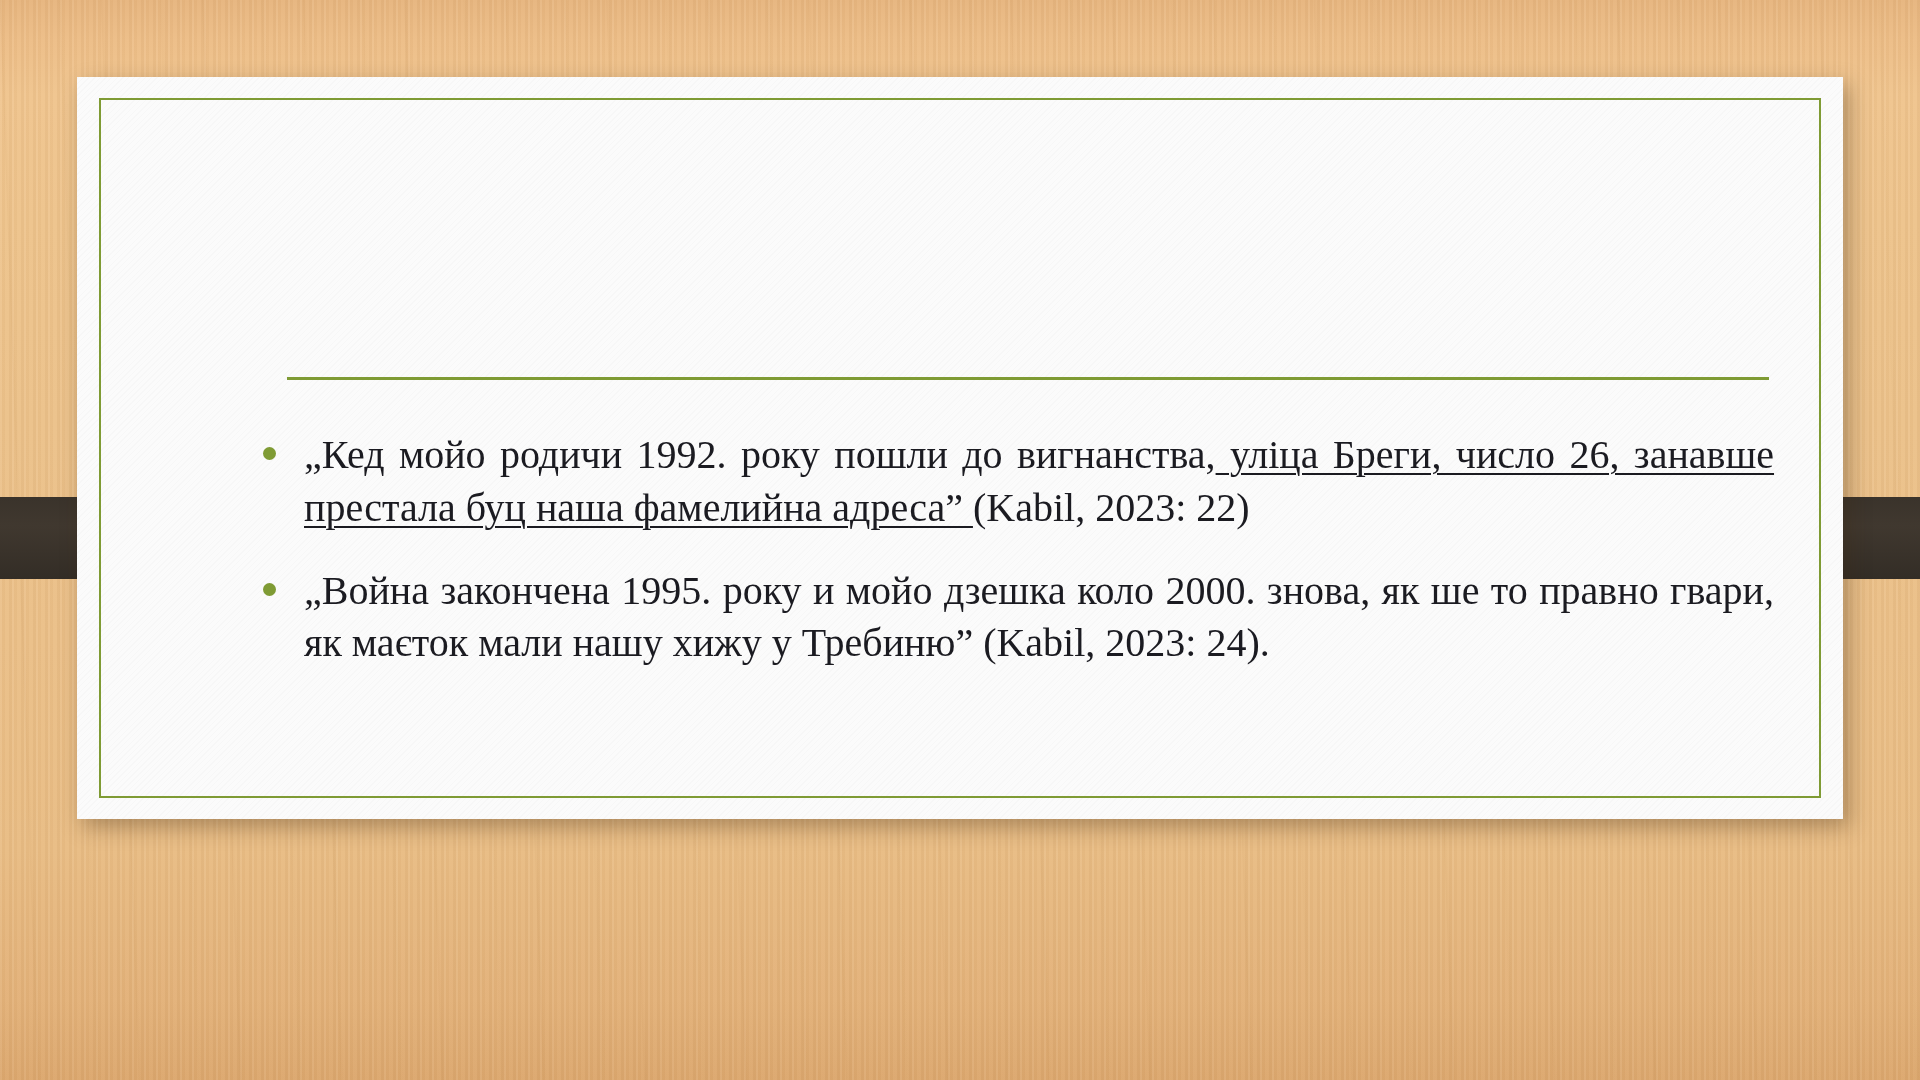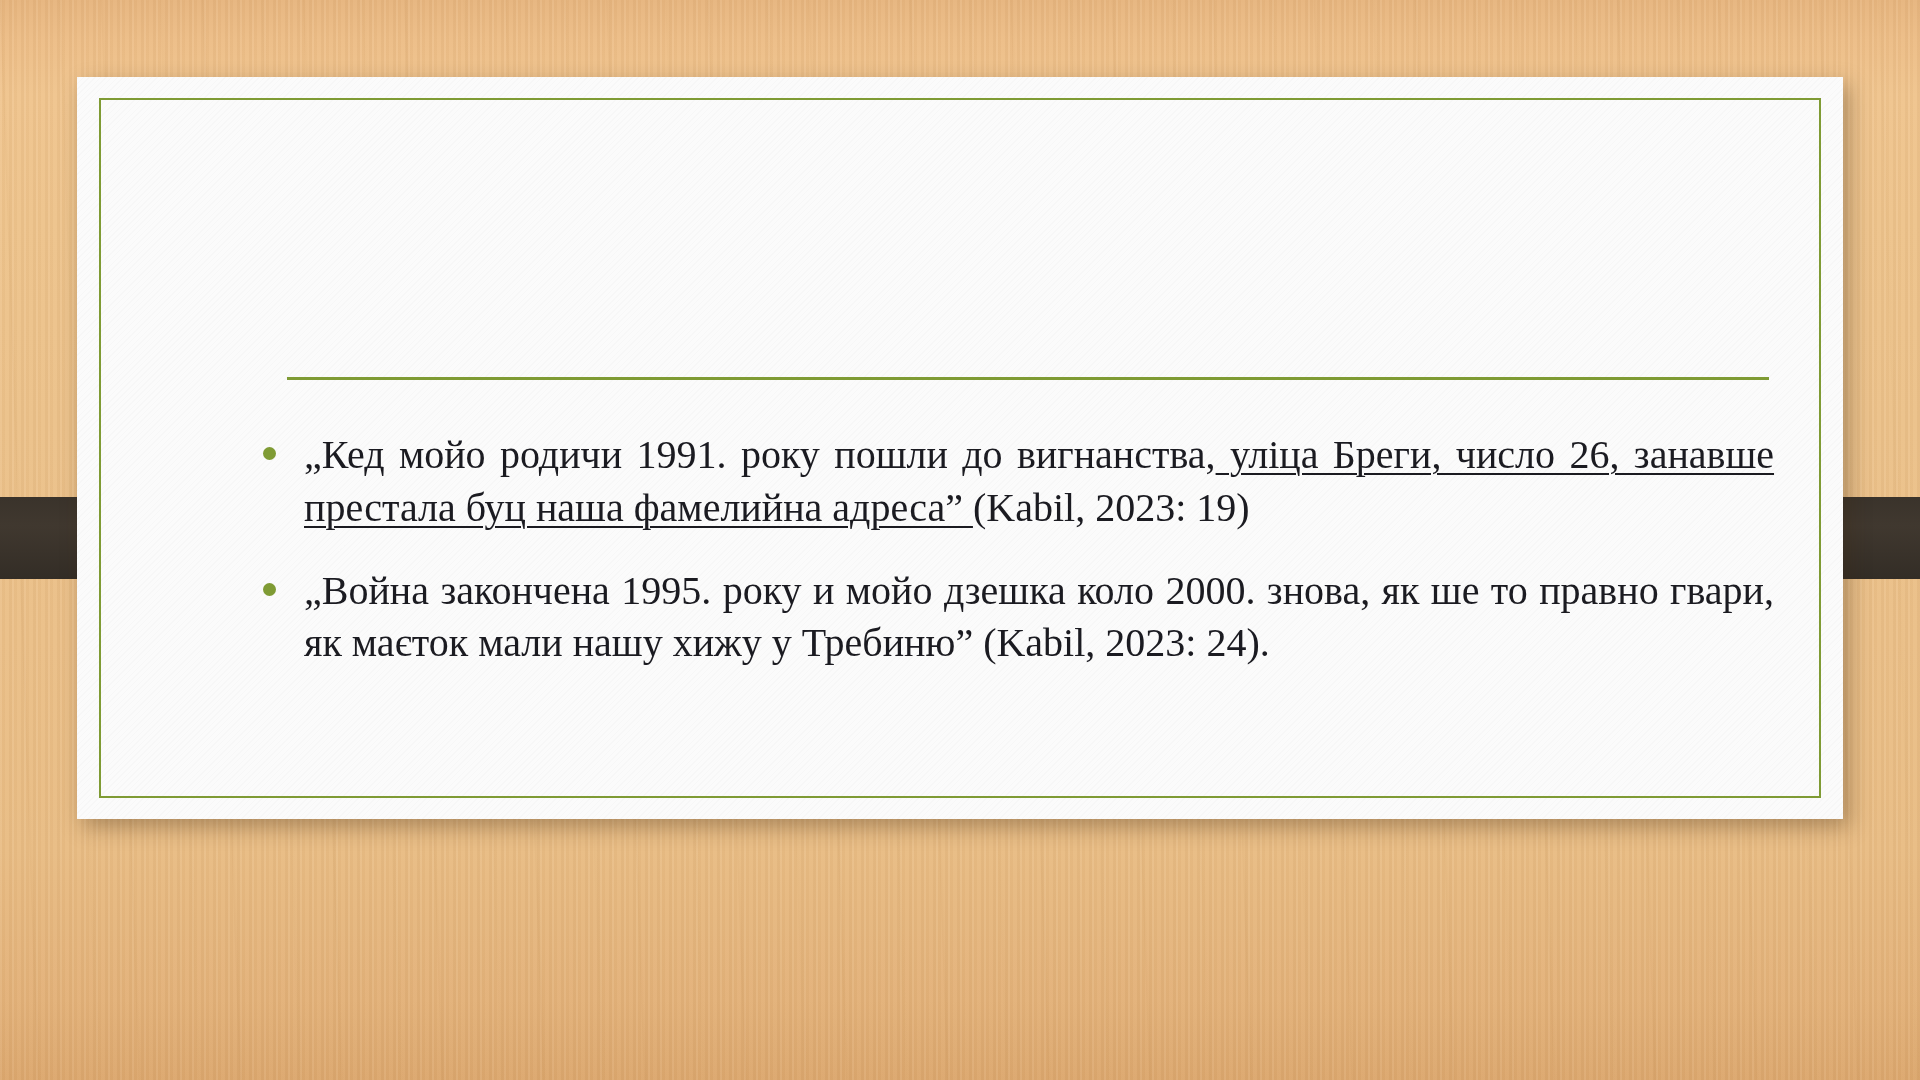--- a/index.html
+++ b/index.html
@@ -169,21 +169,21 @@
 
   <div id="slide-card">
     <div id="slide-frame"></div>
 
     <div id="content-divider"></div>
 
     <ul id="bullet-list">
 
       <li class="bullet-item">
         <span class="bullet-marker"></span>
-        <span class="para-text">„Кед мойо родичи 1991. року пошли до вигнанства,</span><span class="para-text underlined"> уліца Бреги, число 26, занавше престала буц наша фамелийна адреса” </span><span class="para-text">(Kabil, 2023: 19)</span>
+        <span class="para-text">„Кед мойо родичи 1992. року пошли до вигнанства,</span><span class="para-text underlined"> уліца Бреги, число 26, занавше престала буц наша фамелийна адреса” </span><span class="para-text">(Kabil, 2023: 22)</span>
       </li>
 
       <li class="bullet-item">
         <span class="bullet-marker"></span>
         <span class="para-text">„Война закончена 1995. року и мойо дзешка коло 2000. знова, як ше то правно гвари, як маєток мали нашу хижу у Требиню” (Kabil, 2023: 24).</span>
       </li>
 
     </ul>
   </div>
 </div>

